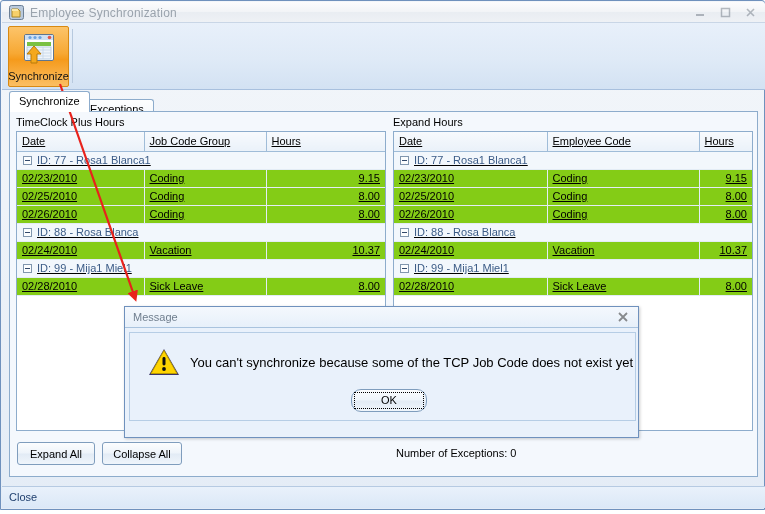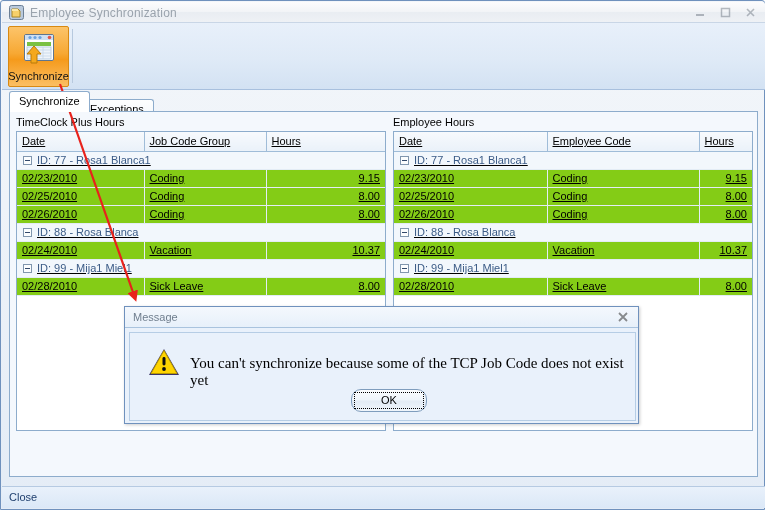--- a/index.html
+++ b/index.html
@@ -166,39 +166,39 @@
   .statusbar {
     position: absolute; left: 1px; bottom: 1px; width: 763px; height: 22px;
     background: linear-gradient(to bottom, #e9f1fb 0%, #dbe8f7 100%);
     border-top: 1px solid #b6cae2;
   }
   .status-text { position: absolute; left: 7px; top: 4px; font-size: 11px; color: #1f3f6e; }
 
   
   .dialog {
     position: absolute;
-    left: 124px; top: 306px; width: 515px; height: 118px;
+    left: 124px; top: 306px; width: 515px; height: 132px;
     background: #e9f1fb;
     border: 1px solid #6f91bd;
     box-shadow: 1px 1px 3px rgba(0,0,0,.20);
   }
   .dlg-title {
     position: absolute; left: 0; top: 0; width: 100%; height: 21px;
     background: linear-gradient(to bottom, #f4f8fd 0%, #e7f0fa 100%);
     border-bottom: 1px solid #a9c3de;
   }
   .dlg-title-text { position: absolute; left: 8px; top: 4px; font-size: 11px; color: #6f7e8e; }
   .dlg-close { position: absolute; right: 8px; top: 3px; width: 14px; height: 14px; opacity: .55; cursor: default; }
   .dlg-body {
     position: absolute; left: 4px; top: 25px; width: 507px; height: 89px;
     background: #e9f1fb;
     border: 1px solid #b6cde5;
   }
   .dlg-icon { position: absolute; left: 18px; top: 14px; width: 32px; height: 30px; }
-  .dlg-msg { position: absolute; left: 60px; top: 22px; font-size: 15px; color: #000; font-family: Liberation Serif, serif; }
+  .dlg-msg { position: absolute; left: 60px; top: 22px; font-size: 13px; color: #000; }
   .dlg-ok {
     position: absolute; left: 221px; top: 56px; width: 76px; height: 23px;
     background: linear-gradient(to bottom, #fcfdfe 0%, #eef4fa 48%, #e2ebf5 52%, #eff5fb 100%);
     border: 1px solid #7f9dbd;
     border-radius: 10px;
     font-size: 11px;
     text-align: center;
     line-height: 21px;
     cursor: default;
   }
@@ -333,21 +333,21 @@
             </tr>
             <tr>
               <td class="indent">02/28/2010</td>
               <td class="highlight">Sick Leave</td>
               <td class="num">8.00</td>
             </tr>
           </tbody>
         </table>
       </div>
 
-      <div class="grid-caption" style="left:383px; top:4px;">Employee Hours</div>
+      <div class="grid-caption" style="left:383px; top:4px;">Expand Hours</div>
       <div class="grid-box" style="left:383px; top:19px; width:360px; height:300px;">
         <table class="grid">
           <colgroup>
               <col style="width:153px">
               <col style="width:152px">
               <col>
             </colgroup>
           <thead>
             <tr>
               <th>Date</th>
@@ -393,20 +393,25 @@
             </tr>
             <tr>
               <td class="indent">02/28/2010</td>
               <td class="highlight">Sick Leave</td>
               <td class="num">8.00</td>
             </tr>
           </tbody>
         </table>
       </div>
 
+      <div class="panel-bottom">
+        <button class="btn" style="position:absolute; left:7px; top:8px; width:78px;">Expand All</button>
+        <button class="btn" style="position:absolute; left:92px; top:8px; width:80px;">Collapse All</button>
+        <span class="exceptions-text" style="left:386px; top:13px;">Number of Exceptions: 0</span>
+      </div>
     </div>
 
     <div class="statusbar">
       <span class="status-text">Close</span>
     </div>
   </div>
 
   <svg class="annot">
     <defs>
       <marker id="arrowhead" markerWidth="5" markerHeight="5" refX="3.2" refY="2.5" orient="auto">

